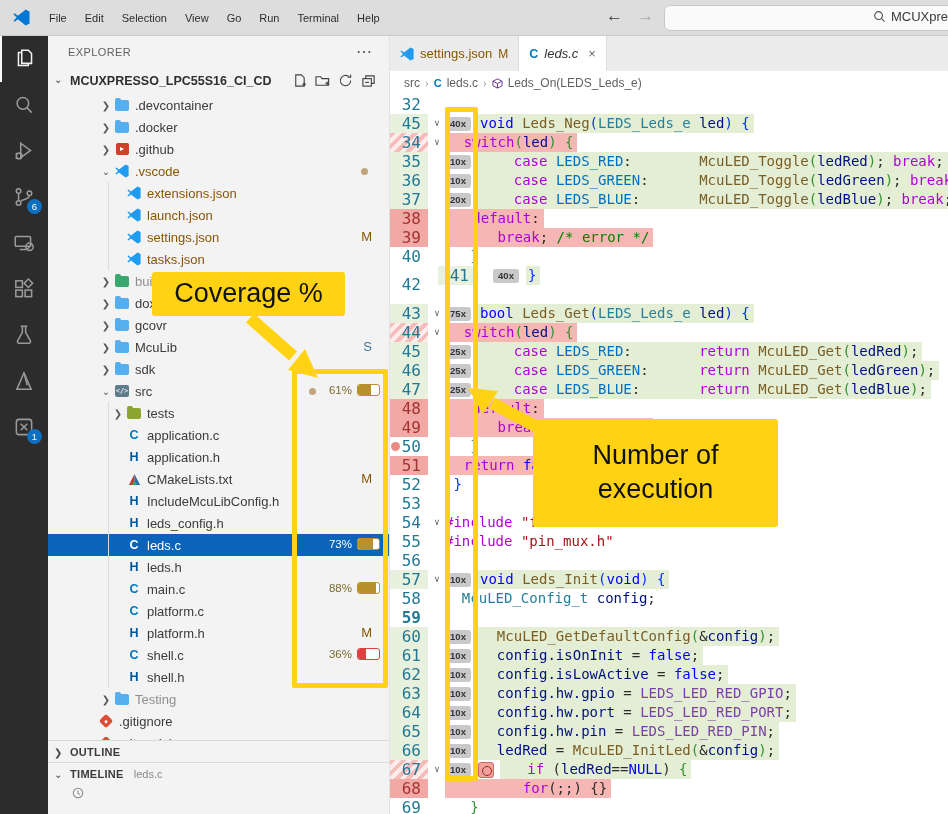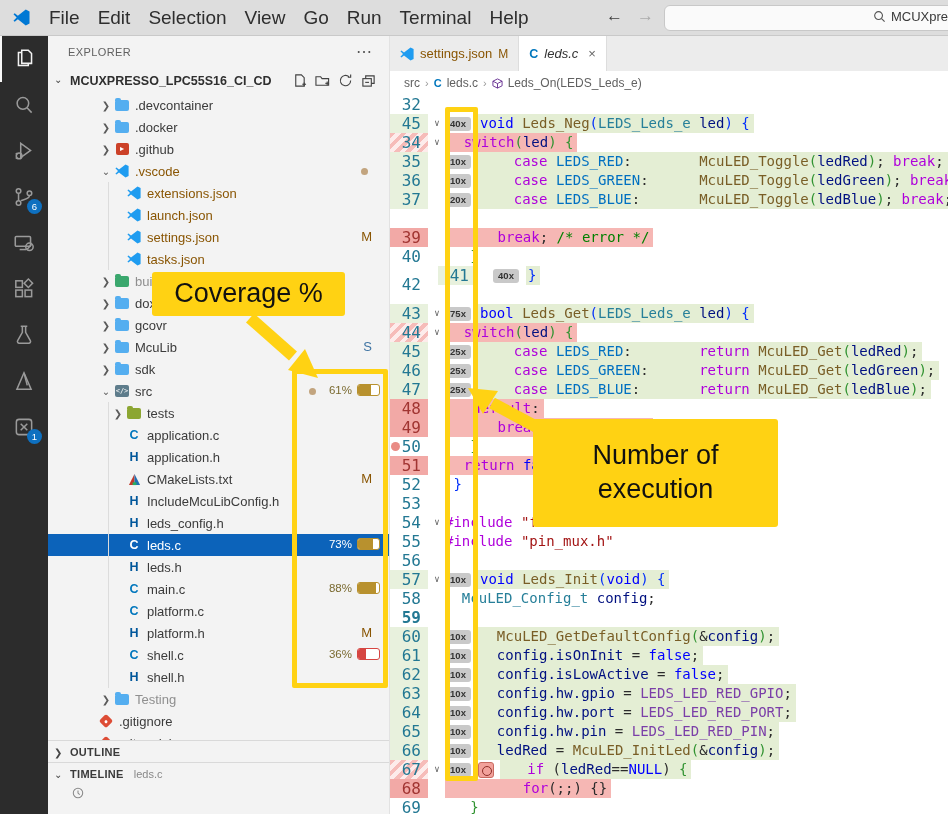--- a/index.html
+++ b/index.html
@@ -3,21 +3,21 @@
 <meta charset="utf-8">
 <style>
   * { margin:0; padding:0; box-sizing:border-box; }
   html,body { width:948px; height:814px; overflow:hidden; font-family:"Liberation Sans",sans-serif; background:#fff; }
   #app { position:relative; width:948px; height:814px; overflow:hidden; }
 
   
   .titlebar { position:absolute; left:0; top:0; width:948px; height:36px; background:#dddddd; border-bottom:1px solid #c9c9c9; overflow:hidden; }
   .vscode-logo { position:absolute; left:13px; top:9px; }
   .menus { position:absolute; left:40px; top:0; height:36px; display:flex; align-items:center; }
-  .menu-item { padding:4px 9px; font-size:19px; color:#2e2e2e; border-radius:4px; cursor:default; }
+  .menu-item { padding:4px 9px; font-size:11px; color:#2e2e2e; border-radius:4px; cursor:default; }
   .nav-arrows { position:absolute; left:606px; top:6px; display:flex; gap:14px; font-size:17px; }
   .nav-back { color:#3c3c3c; } .nav-fwd { color:#ababab; }
   .cmd-center { position:absolute; left:664px; top:5px; width:330px; height:26px; background:#fafafa; border:1px solid #c8c8c8; border-radius:6px; }
   .cmd-inner { position:absolute; left:208px; top:3px; display:flex; align-items:center; gap:5px; color:#3a3a3a; font-size:13px; }
 
   
   .activitybar { position:absolute; left:0; top:36px; width:48px; height:778px; background:#2c2c2c; }
   .ab-item { position:relative; width:48px; height:46px; display:flex; align-items:center; justify-content:center; cursor:pointer; }
   .ab-item svg { stroke:#9a9a9a; fill:none; stroke-width:1.4; }
   .ab-item.active { border-left:2px solid #f8f8f8; }
@@ -607,20 +607,26 @@
             <span class="hl g"><span class="tk-pln">    </span><span class="tk-ctl">case</span><span class="tk-pln"> </span><span class="tk-const">LEDS_GREEN</span><span class="tk-pln">:      </span><span class="tk-fn">McuLED_Toggle</span><span class="tk-b2">(</span><span class="tk-var">ledGreen</span><span class="tk-b2">)</span><span class="tk-pln">; </span><span class="tk-ctl">break</span></span>
           </span>
         </div>
         <div class="cl" style="top: 95px;">
           <span class="num g">37</span>
           <span class="cline">
             <span class="xbadge">20x</span>
             <span class="hl g"><span class="tk-pln">    </span><span class="tk-ctl">case</span><span class="tk-pln"> </span><span class="tk-const">LEDS_BLUE</span><span class="tk-pln">:       </span><span class="tk-fn">McuLED_Toggle</span><span class="tk-b2">(</span><span class="tk-var">ledBlue</span><span class="tk-b2">)</span><span class="tk-pln">; </span><span class="tk-ctl">break</span><span class="tk-pln">;</span></span>
           </span>
         </div>
+        <div class="cl" style="top: 114px;">
+          <span class="num r">38</span>
+          <span class="cline">
+            <span class="hl r"><span class="tk-pln">   </span><span class="tk-ctl">default</span><span class="tk-pln">:</span></span>
+          </span>
+        </div>
         <div class="cl" style="top: 133px;">
           <span class="num r">39</span>
           <span class="cline">
             <span class="hl r"><span class="tk-pln">      </span><span class="tk-ctl">break</span><span class="tk-pln">; </span><span class="tk-cmt">/* error */</span></span>
           </span>
         </div>
         <div class="cl" style="top: 152px;">
           <span class="num">40</span>
           <span class="cline">
             <span class="hl"><span class="tk-pln">   </span><span class="tk-b2">}</span></span>

